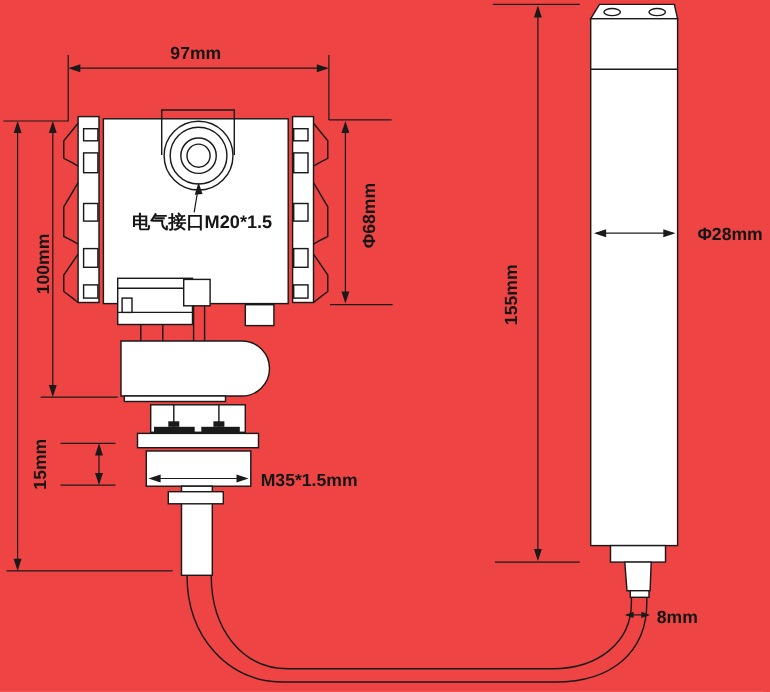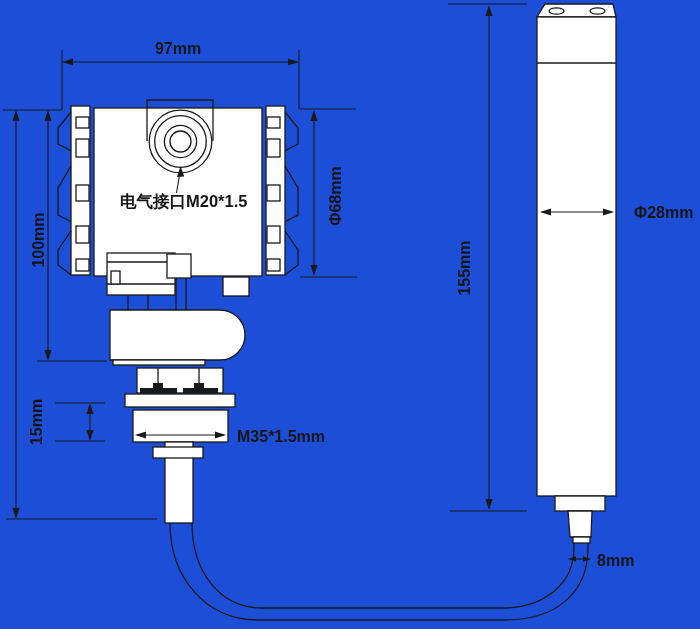--- a/index.html
+++ b/index.html
@@ -1,16 +1,16 @@
 <!DOCTYPE html>
 <html><head>
 <meta charset="utf-8">
 <style>
   html, body { margin:0; padding:0; background:#ffffff; }
-  .canvas { position:relative; width:700px; height:629px; background:#1d4ed8; overflow:hidden; }
+  .canvas { position:relative; width:700px; height:629px; background:#ef4444; overflow:hidden; }
   svg { display:block; }
   .ln   { stroke:#1a1a1a; stroke-width:1.3; fill:none; stroke-linejoin:miter; }
   .lnw  { stroke:#1a1a1a; stroke-width:1.3; fill:#ffffff; stroke-linejoin:miter; }
   .blk  { fill:#1a1a1a; stroke:none; }
   .dim  { stroke:#1a1a1a; stroke-width:1.1; fill:none; }
   .arr  { fill:#1a1a1a; stroke:none; }
   text  { font-family:"Liberation Sans","DejaVu Sans",sans-serif; font-size:16px; font-weight:600; fill:#151515; }
   .cjk  { font-size:16.5px; }
 </style>
 </head>

